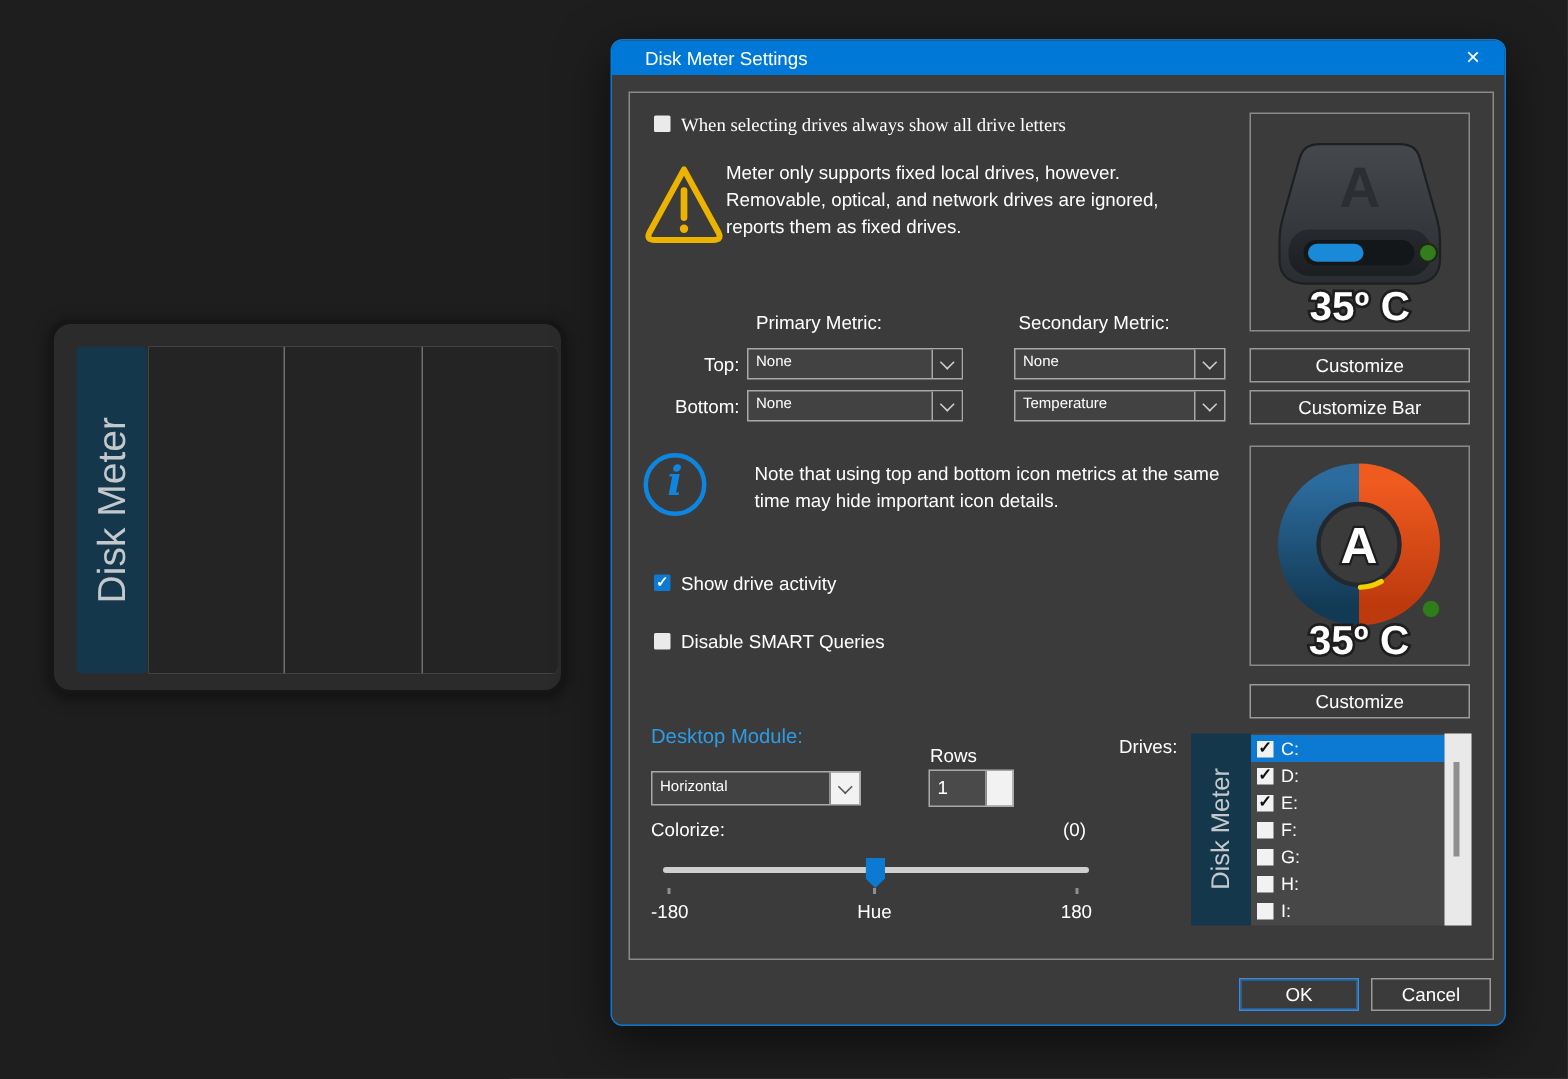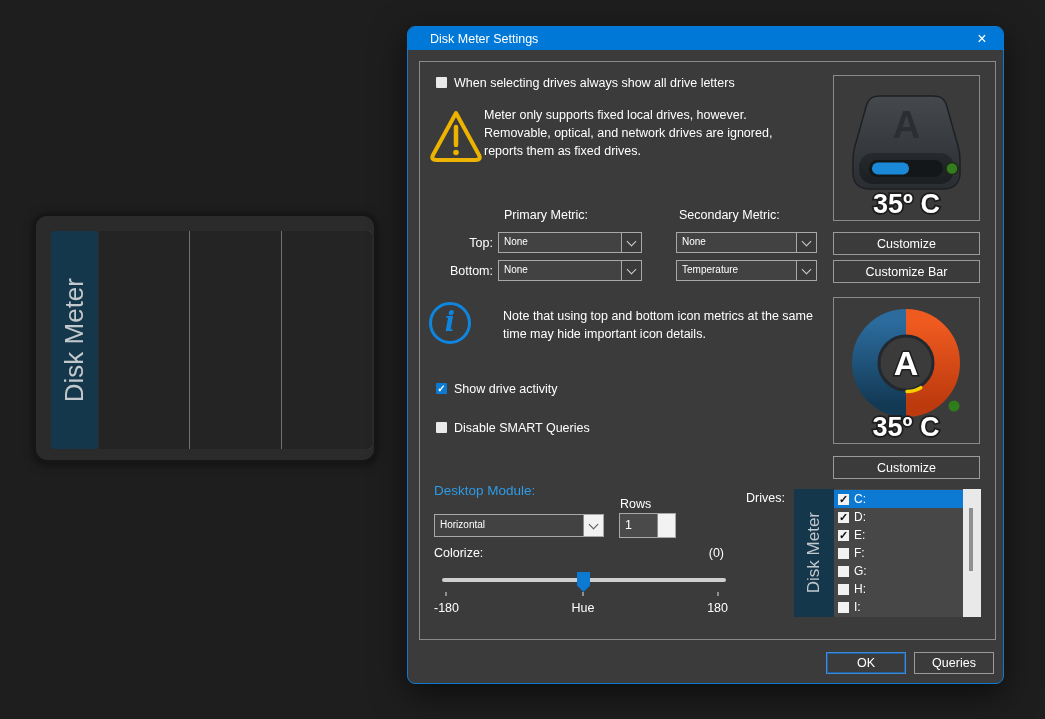--- a/index.html
+++ b/index.html
@@ -90,21 +90,21 @@
 <div class="abs dialog">
 
   <div class="abs titlebar">
     <span class="ttl">Disk Meter Settings</span>
     <span class="closebtn">×</span>
   </div>
 
   <div class="abs groupbox"></div>
 
   <span class="abs cb" style="left:28px; top:50px;"></span>
-  <span class="abs lbl" style="left:46px; top:49px;">When selecting drives always show all drive letters</span>
+  <span class="abs lbl" style="left:46px; top:49px;font-family:Liberation Serif, serif;">When selecting drives always show all drive letters</span>
 
   <svg class="abs" style="left:20px; top:80px;" width="56" height="58" viewBox="0 0 56 58">
     <path d="M28 6 L51 48 Q53.5 53 47.5 53 L8.5 53 Q2.5 53 5 48 Z" fill="none" stroke="#edb301" stroke-width="4" stroke-linejoin="round"></path>
     <path d="M28 20 L28 38" stroke="#edb301" stroke-width="4.5" stroke-linecap="round"></path>
     <circle cx="28" cy="45.5" r="2.8" fill="#edb301"></circle>
   </svg>
   <div class="abs" style="left:76px; top:79px; width:330px; line-height:18.2px;">
     <div class="lbl">Meter only supports fixed local drives, however.</div>
     <div class="lbl">Removable, optical, and network drives are ignored,</div>
     <div class="lbl">reports them as fixed drives.</div>
@@ -150,21 +150,21 @@
   </div>
 
   <span class="abs cb checked" style="left:28px; top:356px;"></span>
   <span class="abs lbl" style="left:46px; top:355px;">Show drive activity</span>
 
   <span class="abs cb" style="left:28px; top:395px;"></span>
   <span class="abs lbl" style="left:46px; top:394px;">Disable SMART Queries</span>
 
   <span class="abs heading-blue" style="left:26px; top:456px;">Desktop Module:</span>
 
-  <div class="abs combo" style="left:26px; top:487px; width:170px; height:23px;gap:16px;">
+  <div class="abs combo" style="left:26px; top:487px; width:140px; height:23px;gap:16px;">
     <span class="val" style="padding-top:4px;">Horizontal</span>
     <span class="cbtn light">
         <span class="chev dark"></span>
       </span>
   </div>
 
   <span class="abs lbl" style="left:212px; top:470px;">Rows</span>
   <div class="abs spin" style="left:211px; top:486px; width:57px; height:25px;">
     <span class="sval">1</span>
     <span class="sbtns"></span>
@@ -263,14 +263,14 @@
       <circle cx="72" cy="65" r="27" fill="#3b3b3b" stroke="#22282d" stroke-width="3"></circle>
       <path d="M73 93.5 A 28.5 28.5 0 0 0 86.8 89.7" stroke="#f5d000" stroke-width="3.5" fill="none" stroke-linecap="round"></path>
       <text x="72" y="77" font-size="34" font-weight="bold" fill="#ffffff" text-anchor="middle" stroke="#1d1d1d" stroke-width="3" paint-order="stroke" font-family="Liberation Sans, sans-serif">A</text>
       <circle cx="120" cy="108" r="5.5" fill="#2e7d1a"></circle>
       <text x="72" y="138" font-size="27" font-weight="bold" fill="#ffffff" text-anchor="middle" stroke="#1d1d1d" stroke-width="3.5" paint-order="stroke" font-family="Liberation Sans, sans-serif">35º C</text>
     </svg>
   </div>
   <div class="abs btn" style="left:425px; top:429px; width:147px; height:23px;">Customize</div>
 
   <div class="abs btn default" style="left:418px; top:625px; width:80px; height:22px;">OK</div>
-  <div class="abs btn" style="left:506px; top:625px; width:80px; height:22px;">Queries</div>
+  <div class="abs btn" style="left:506px; top:625px; width:80px; height:22px;">Cancel</div>
 </div>
 
 </body></html>

